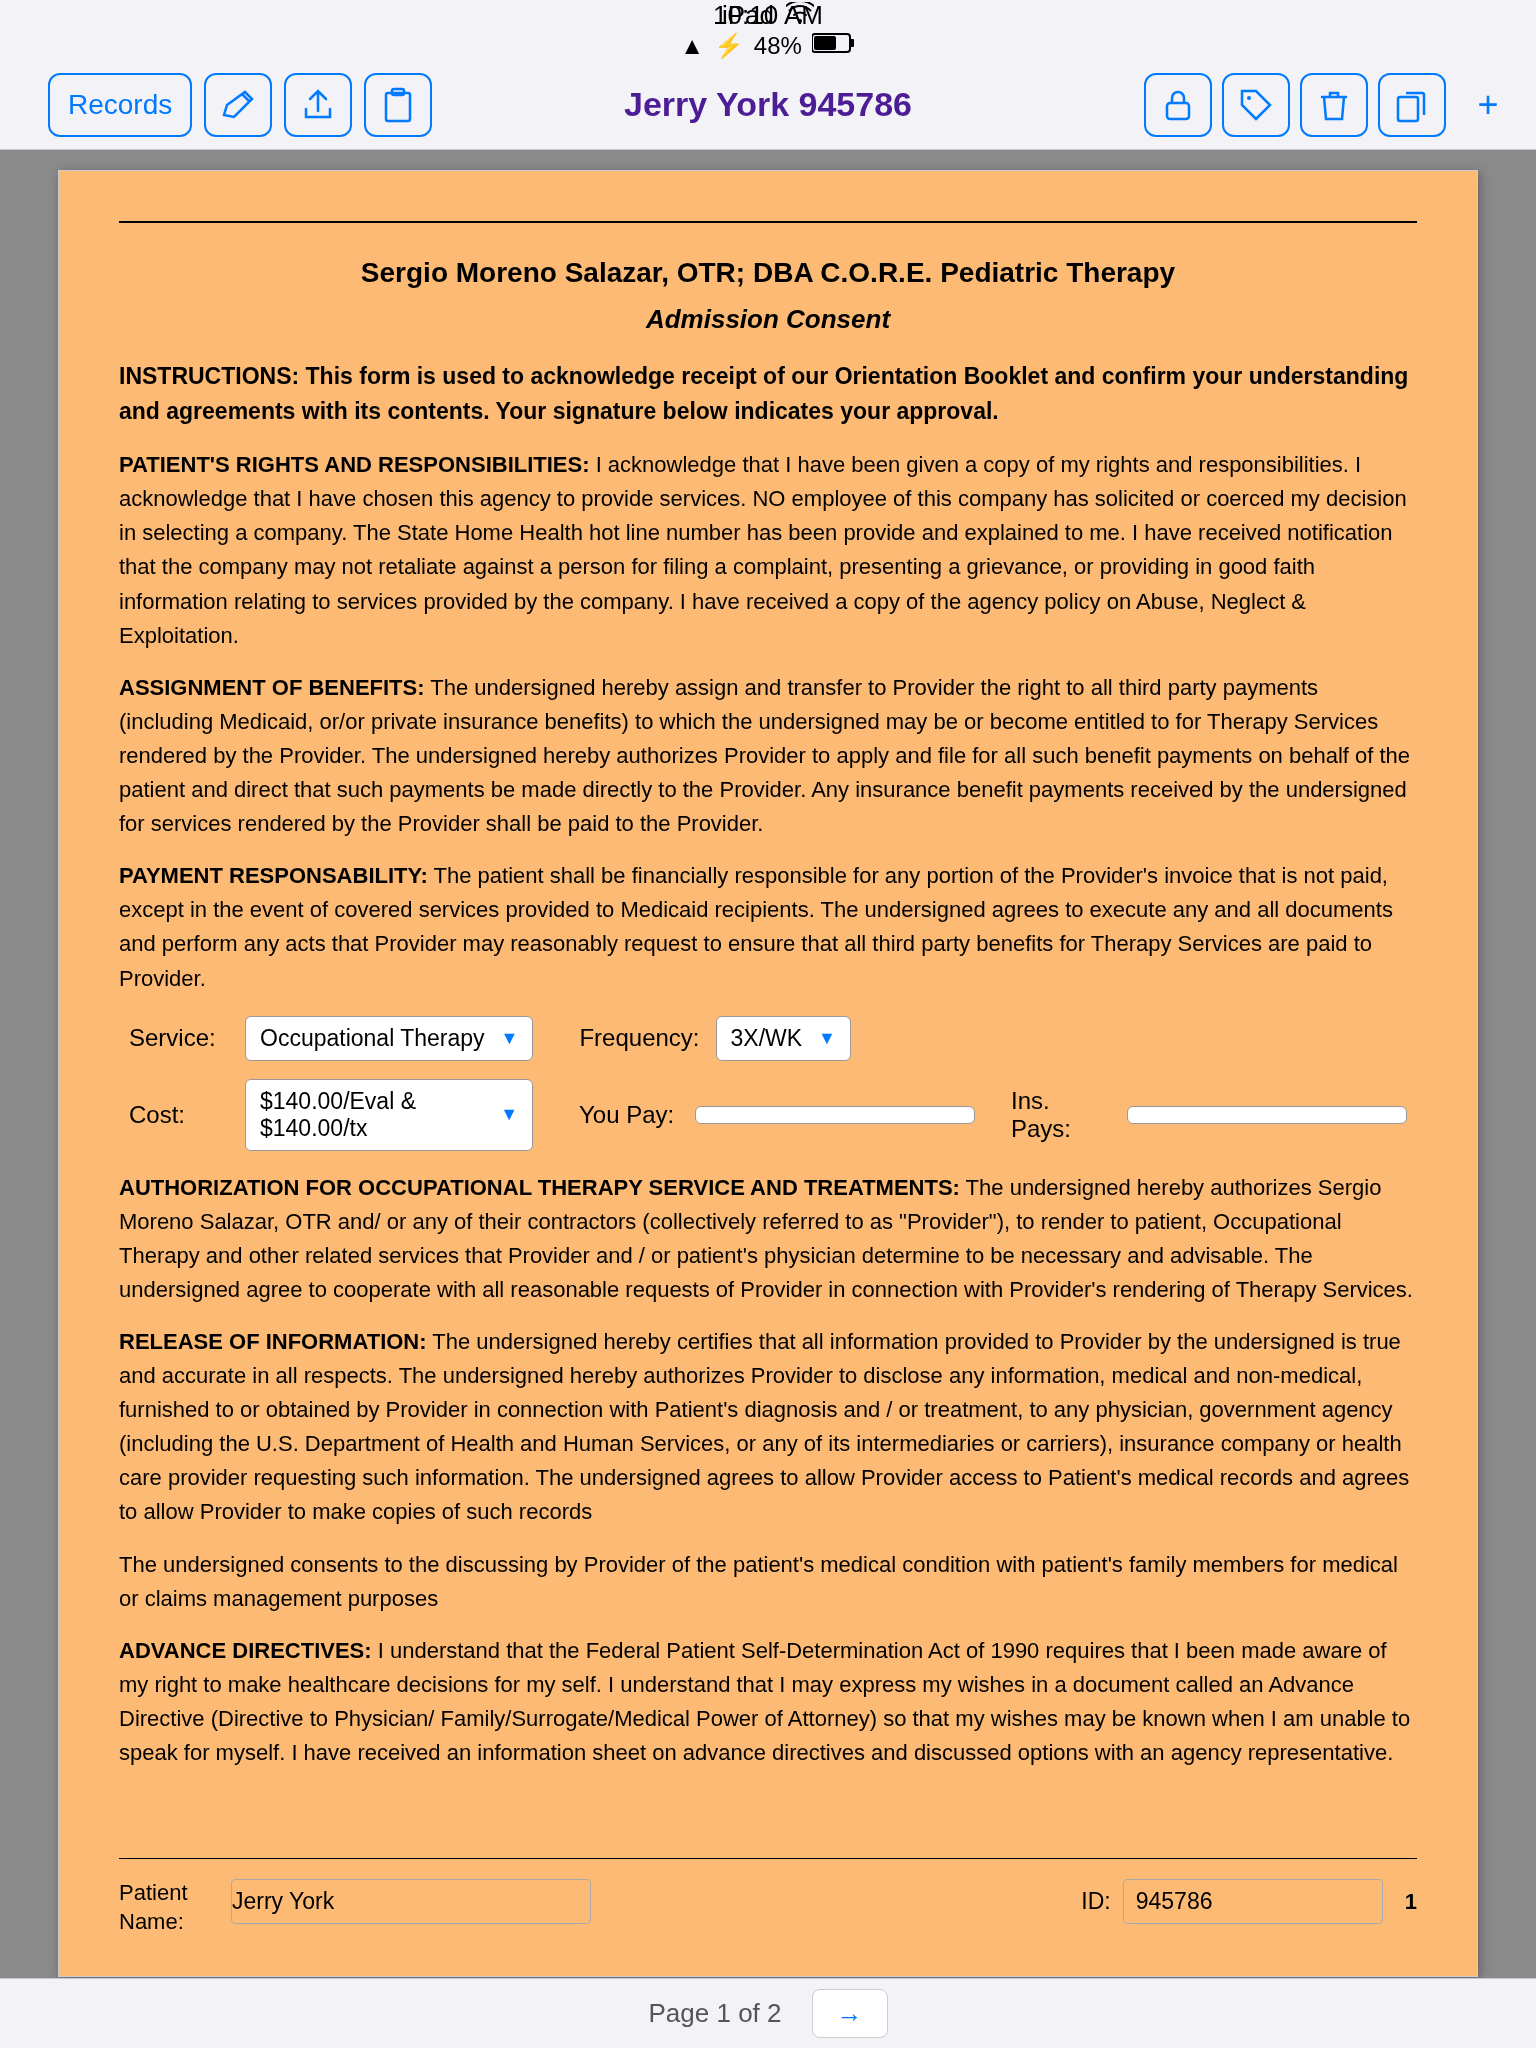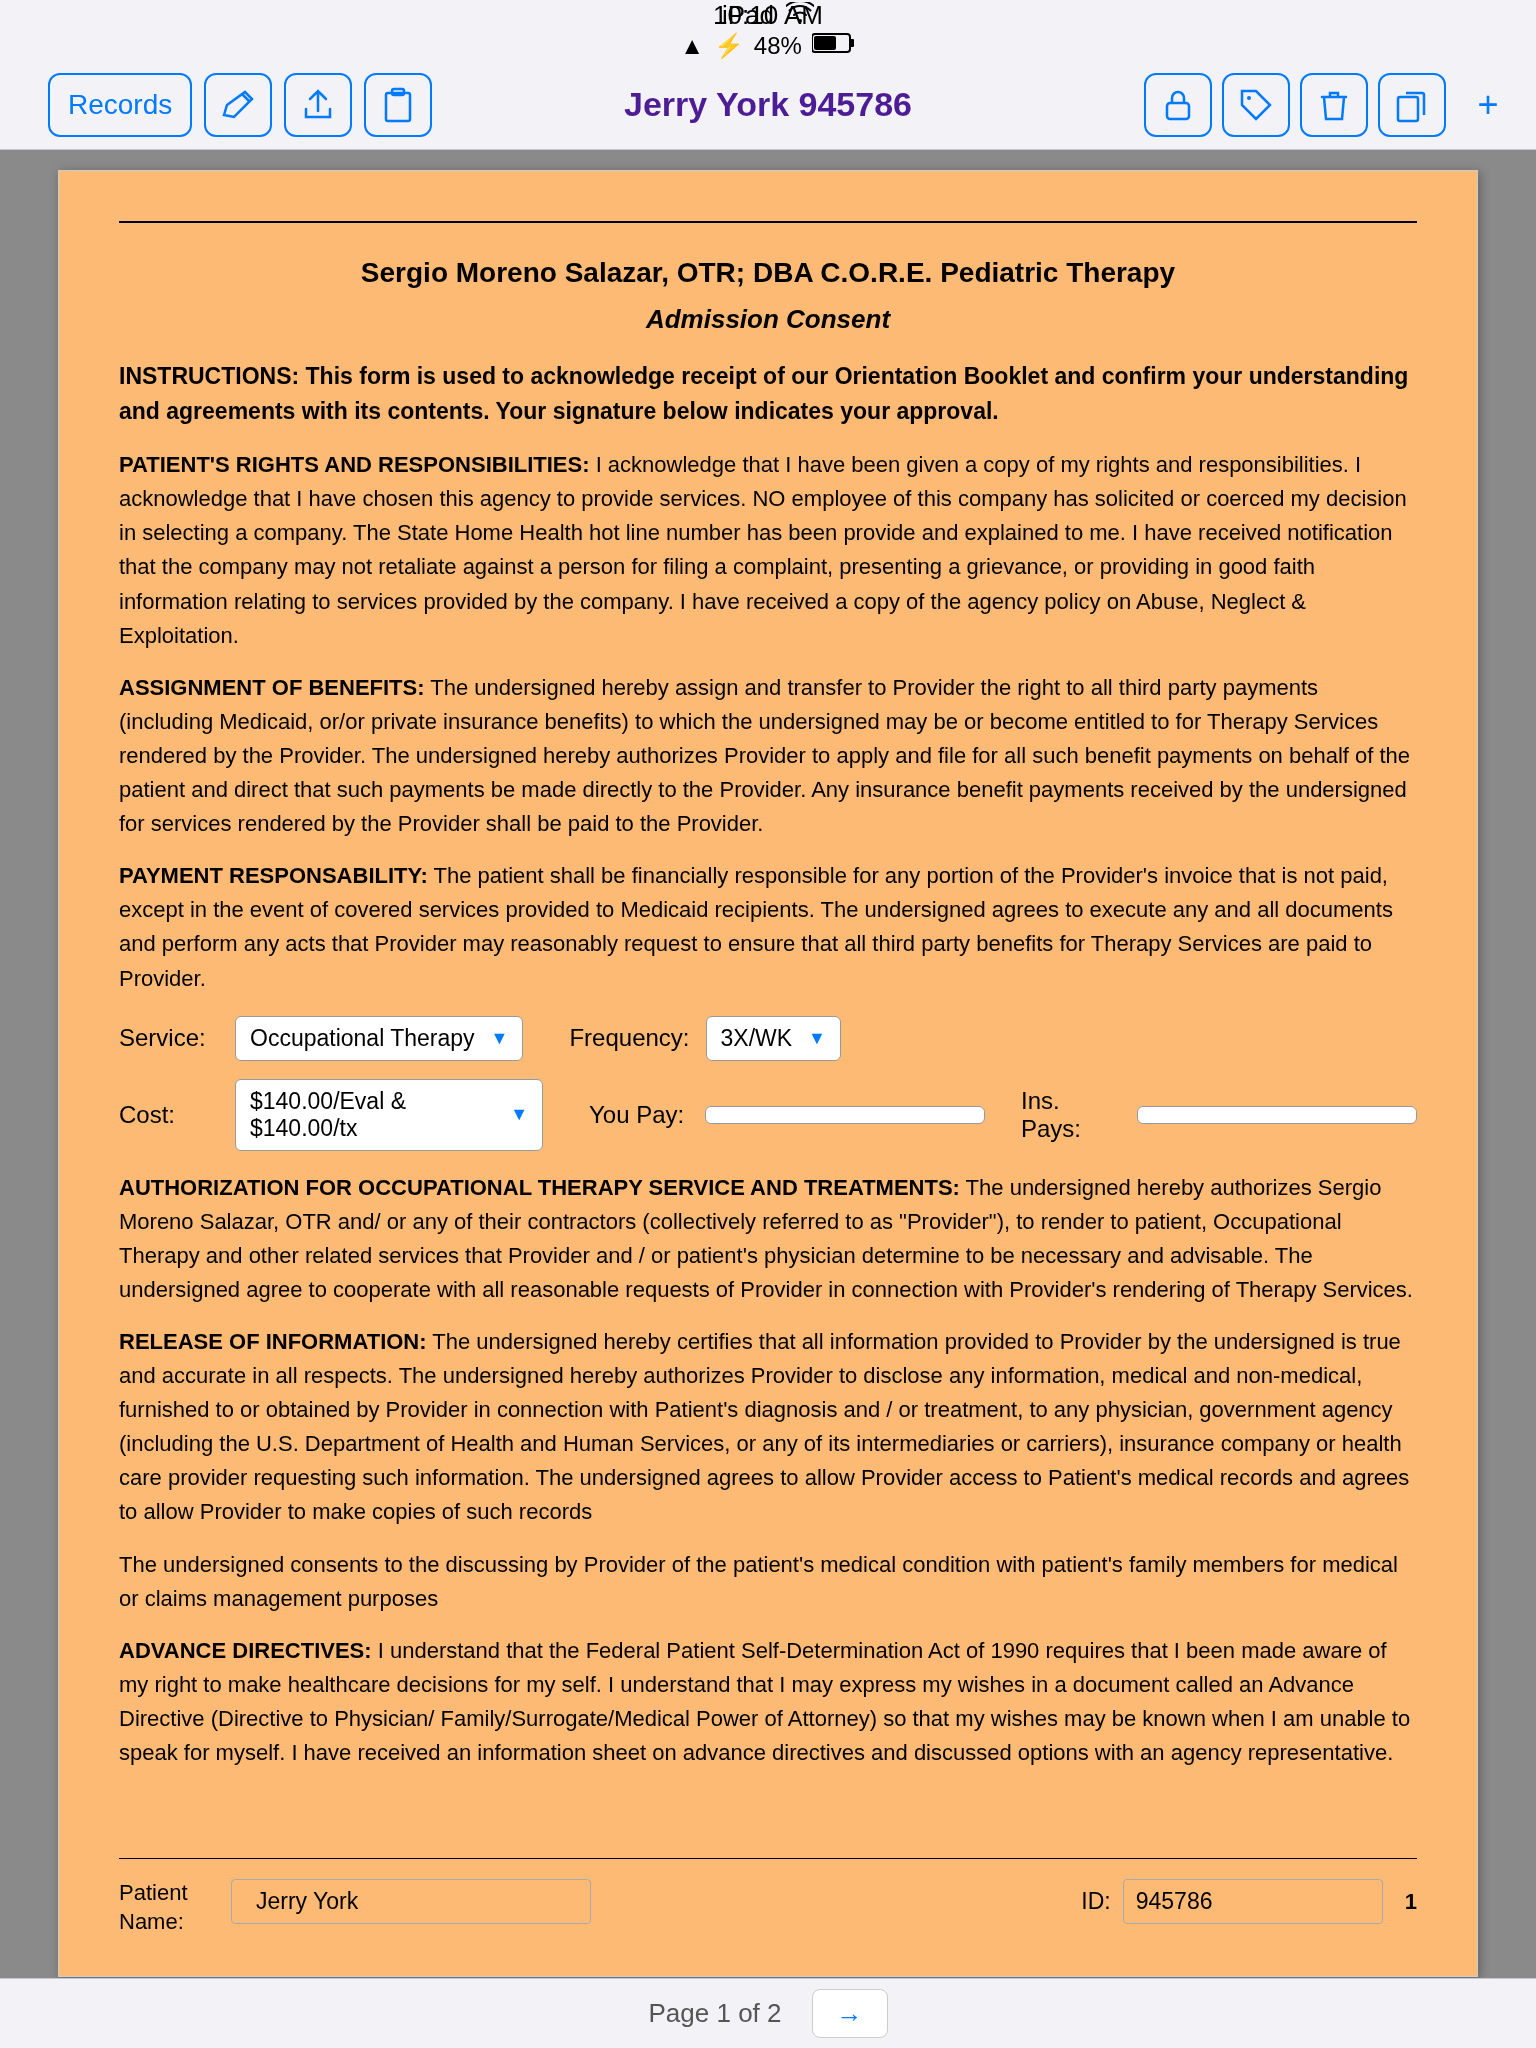--- a/index.html
+++ b/index.html
@@ -130,21 +130,21 @@
       margin-bottom: 18px;
       text-align: left;
     }
 
     .doc-paragraph .para-label {
       font-weight: bold;
     }
 
     
     .form-fields {
-      margin: 20px 0;
+      margin: 20px 10px;
       font-size: 23px;
     }
     .form-row {
       display: flex;
       align-items: center;
       margin-bottom: 18px;
       gap: 16px;
     }
     .form-label {
       font-size: 24px;
@@ -194,21 +194,21 @@
     }
     .patient-name-label {
       font-size: 22px;
       font-weight: normal;
       line-height: 1.3;
       min-width: 100px;
     }
     .patient-name-input {
       border: 1px solid #aaa;
       border-radius: 4px;
-      padding: 8px 24px;
+      padding: 8px 0;
       font-size: 23px;
       min-width: 360px;
     }
     .patient-id-block {
       display: flex;
       align-items: center;
       gap: 12px;
     }
     .patient-id-input {
       border: 1px solid #aaa;

